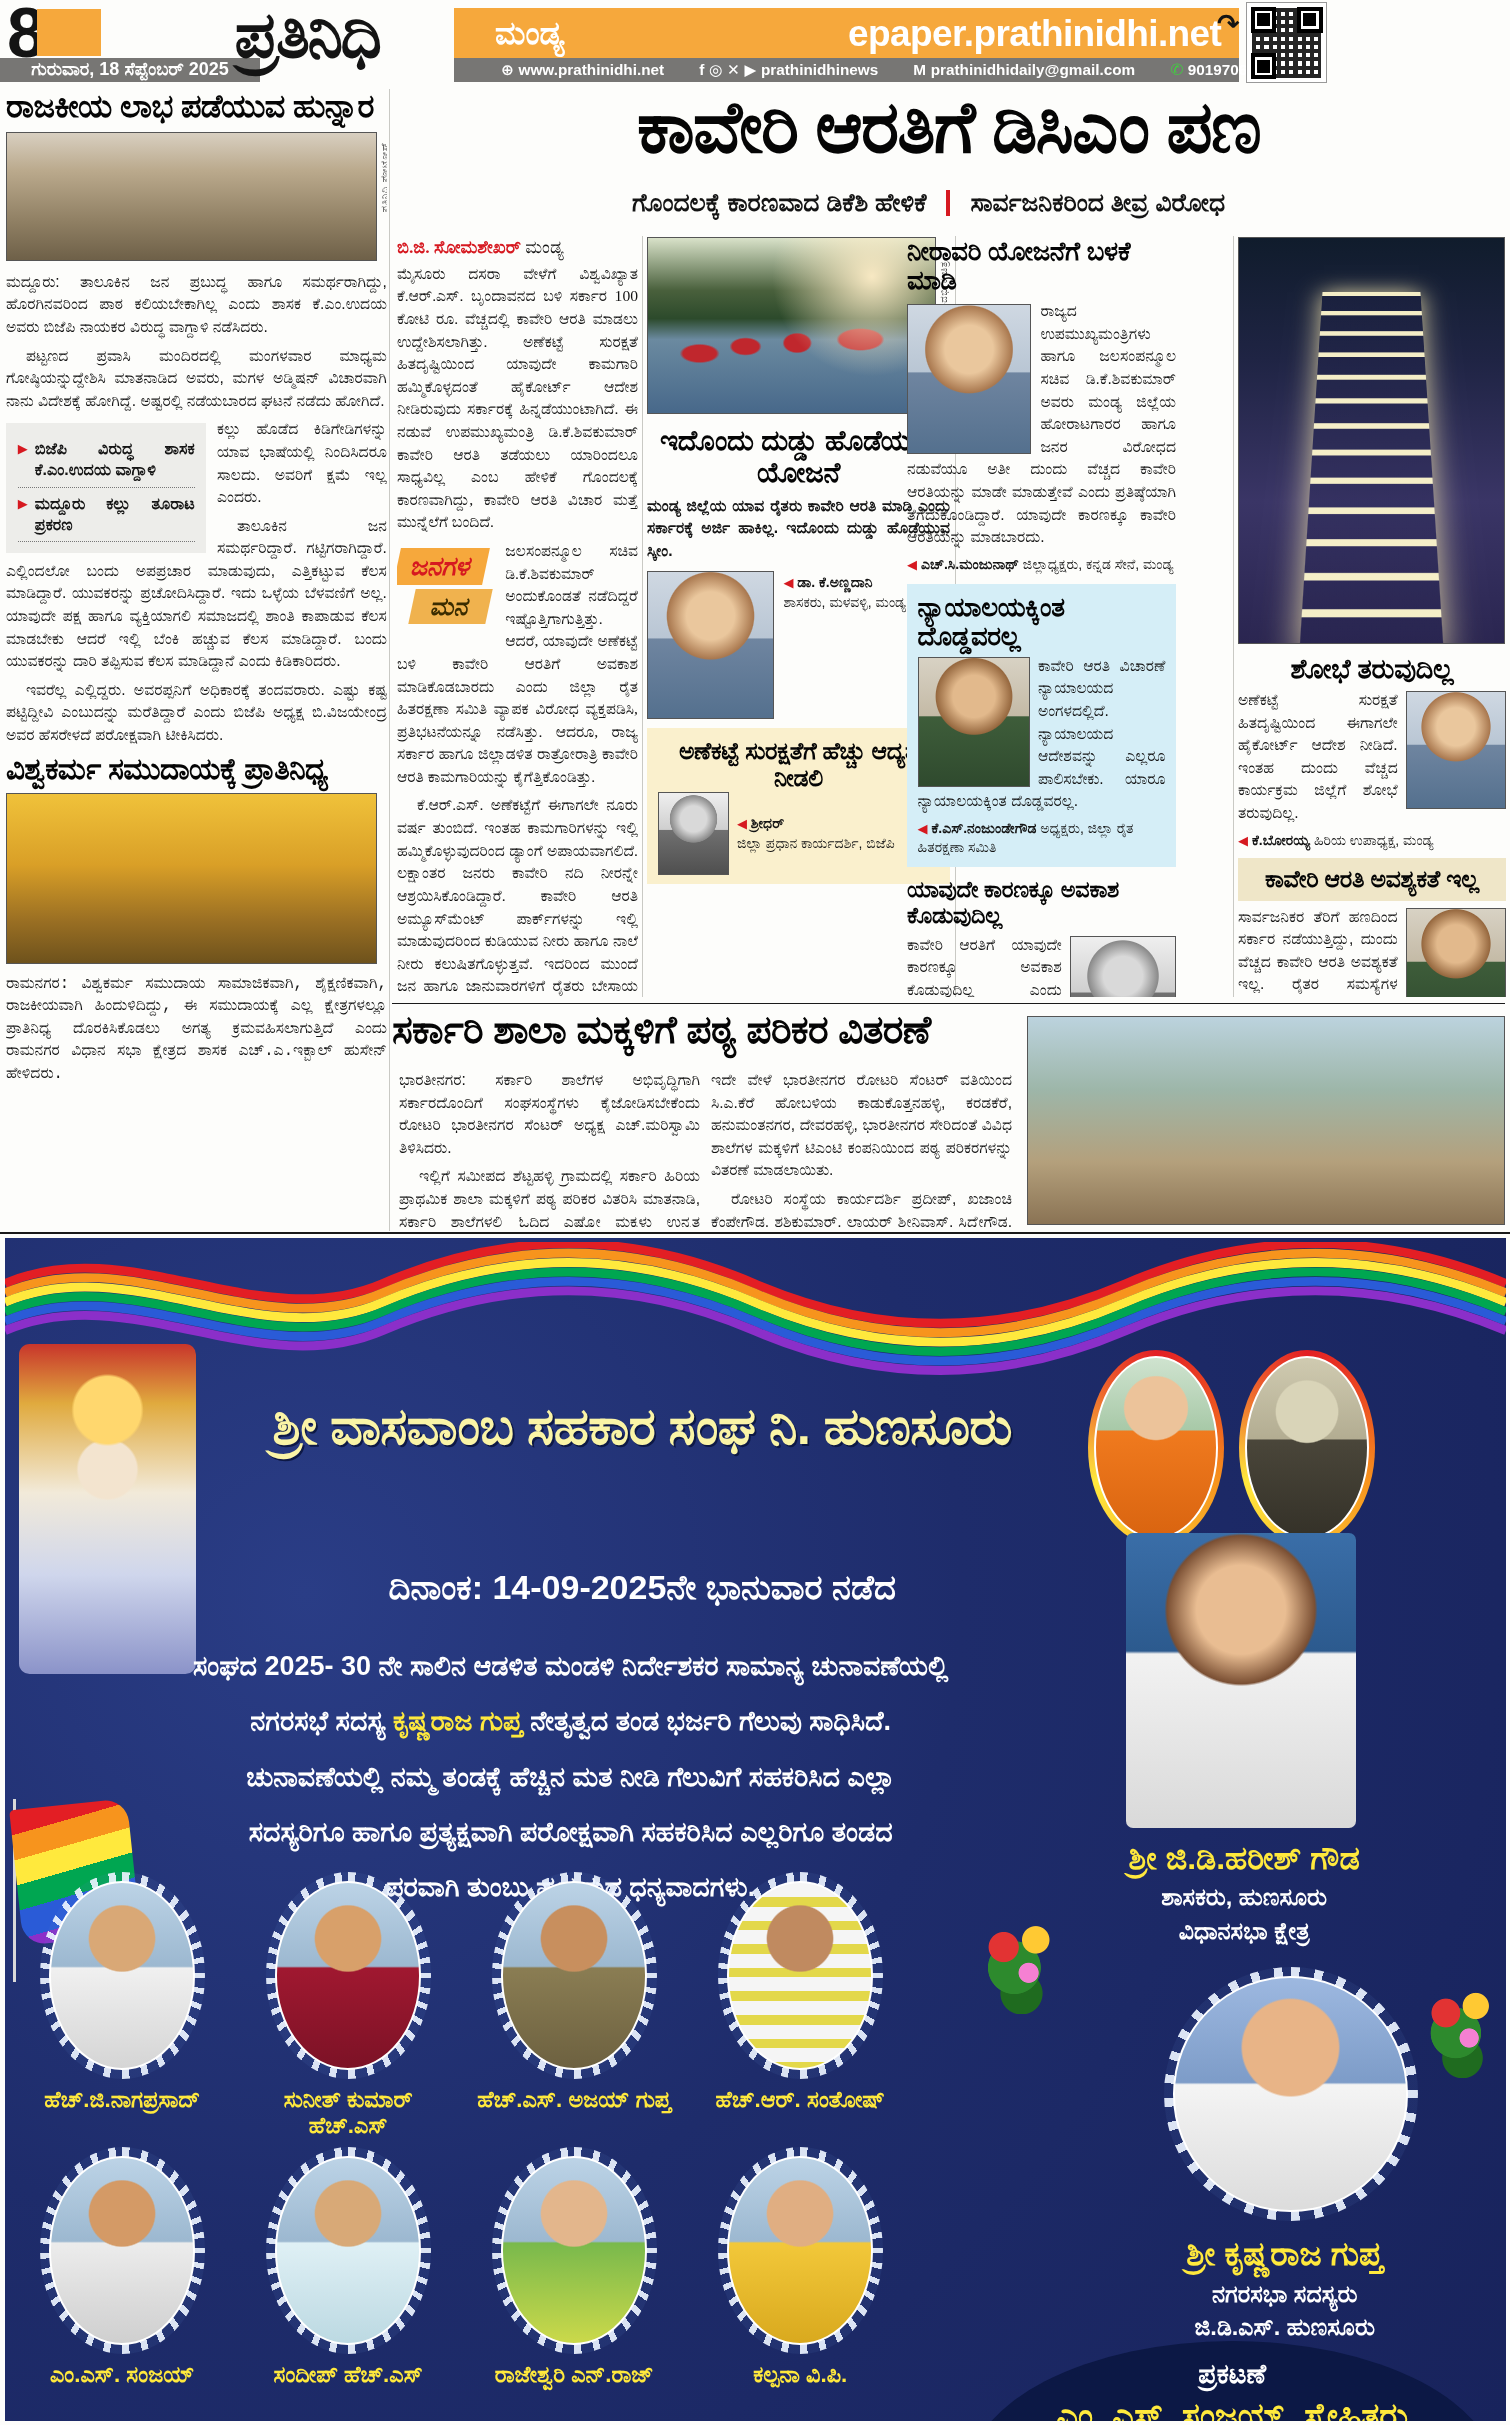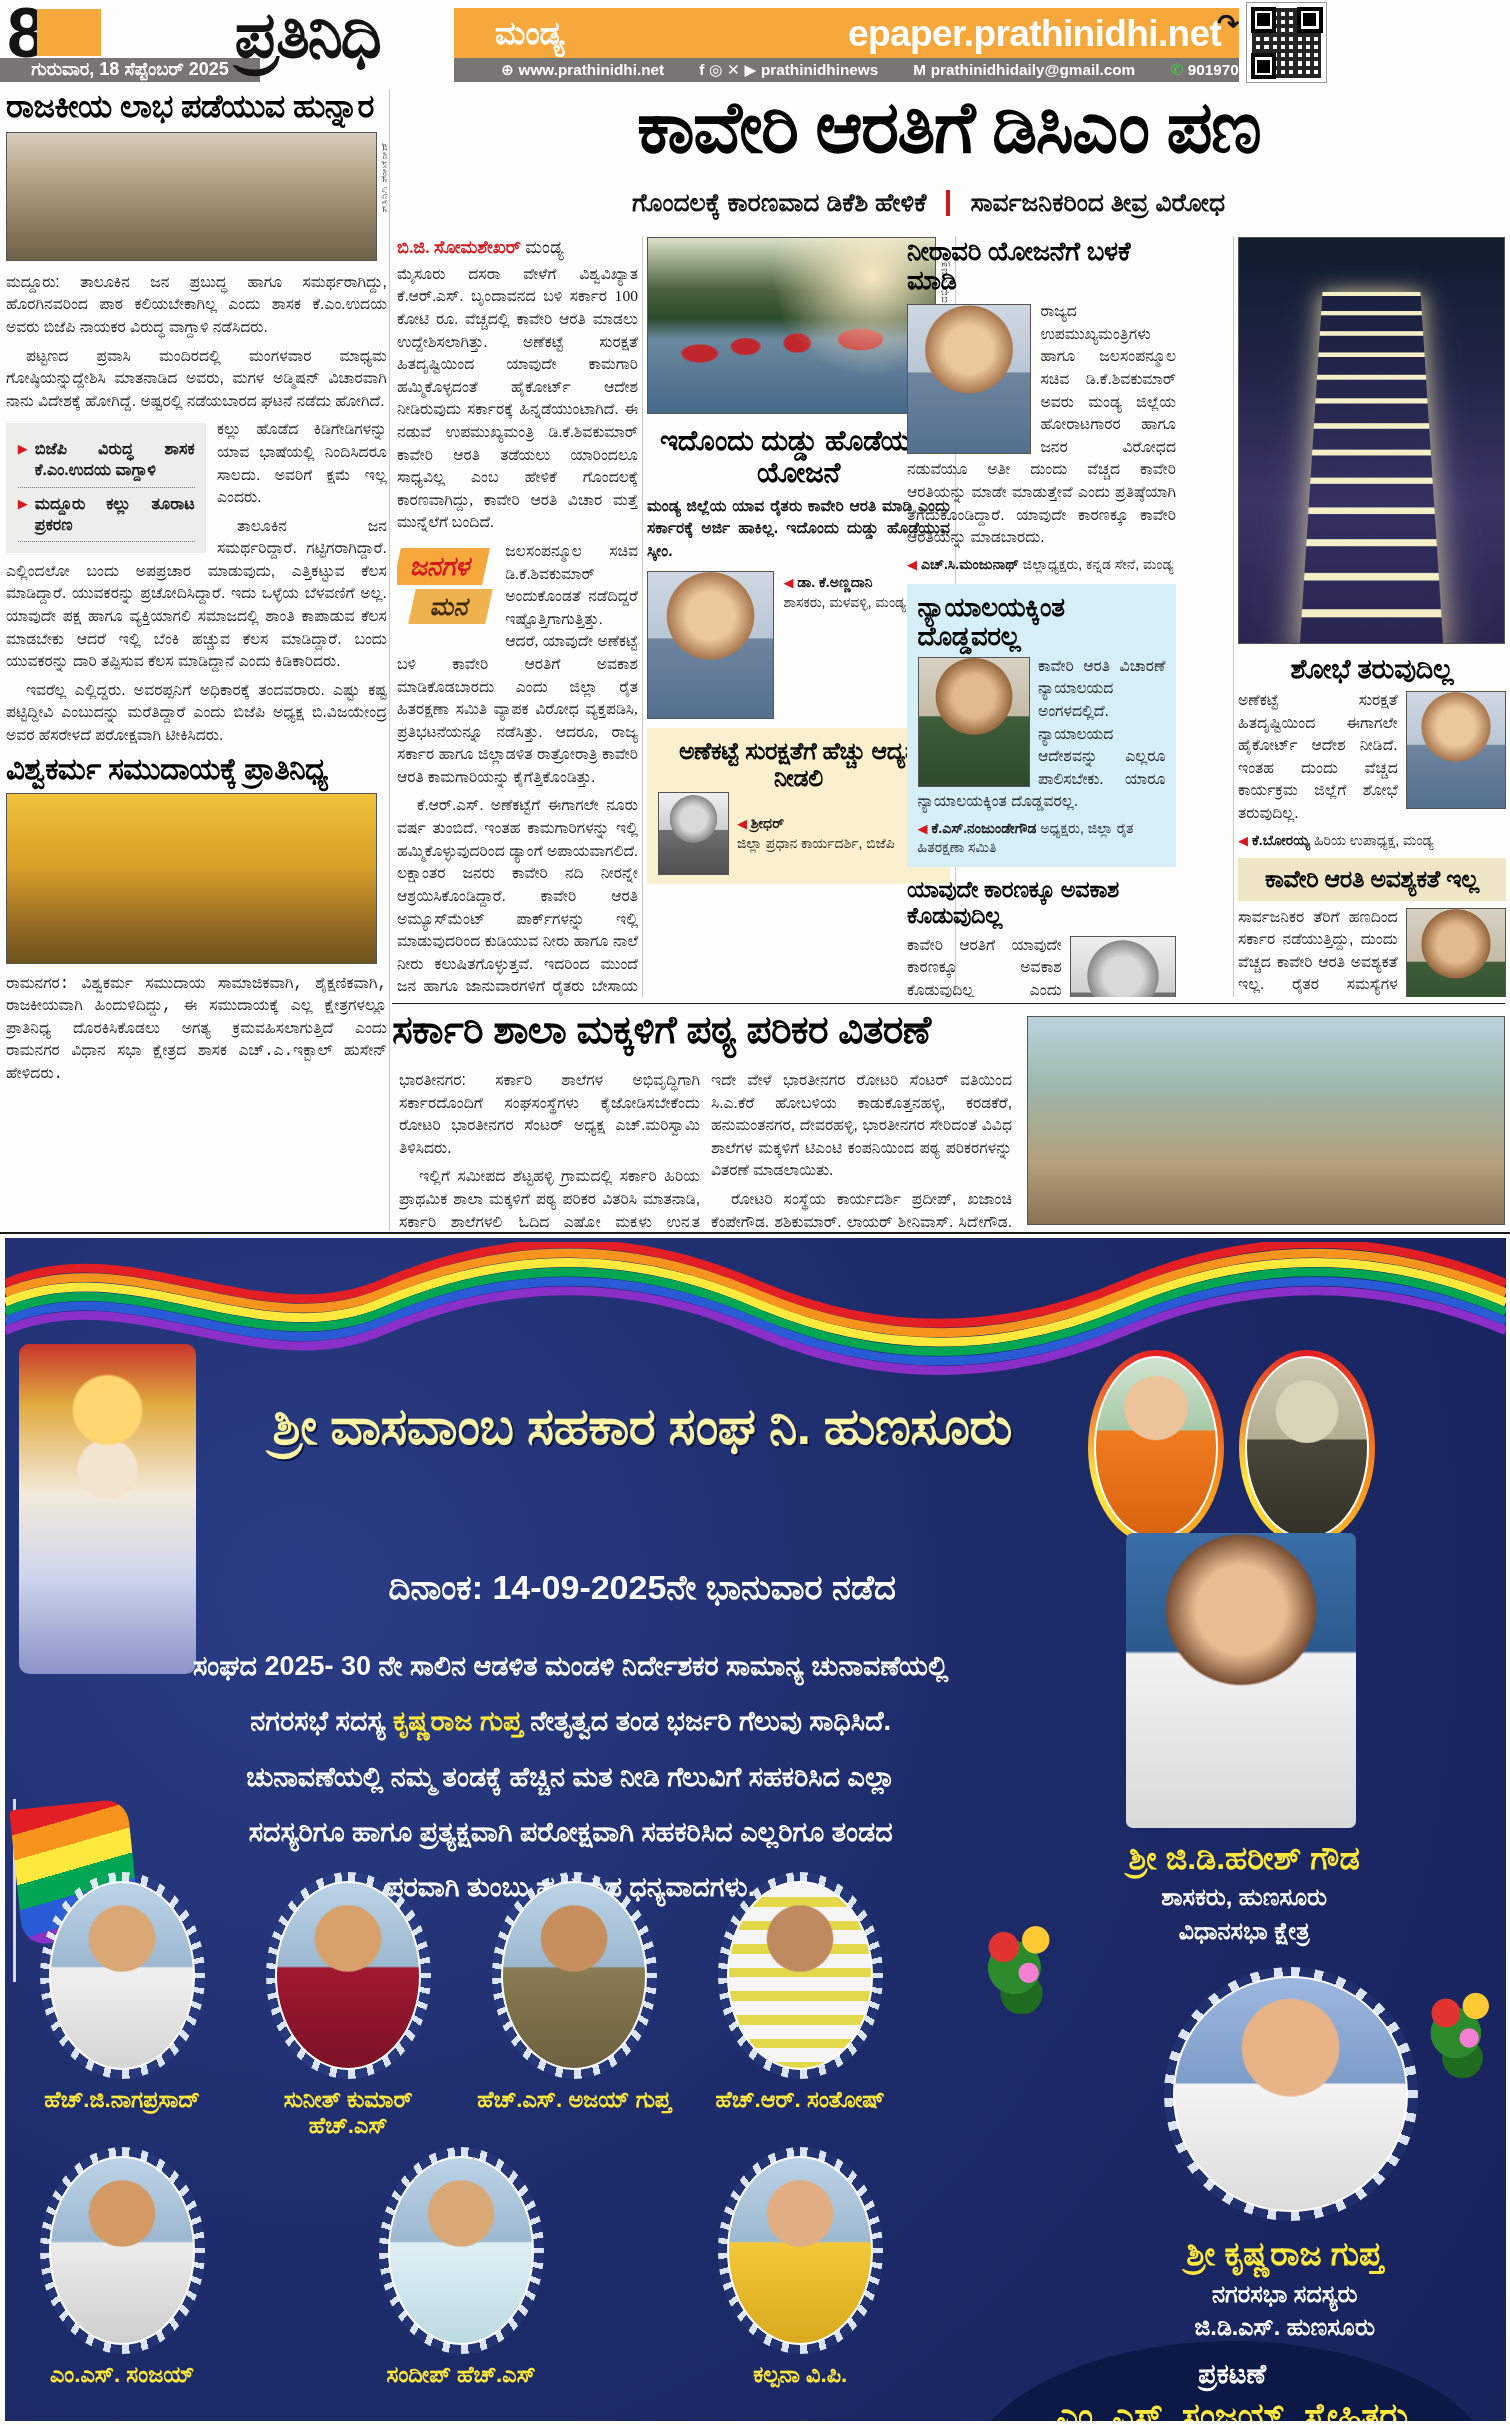--- a/index.html
+++ b/index.html
@@ -388,20 +388,26 @@
         <div class="mname hl-y">ಎಂ.ಎಸ್. ಸಂಜಯ್</div>
       </div>
       <div class="mem">
         <div class="burst" style="width:165px;height:207px;box-sizing:border-box;">
             <div class="oval" style="background:radial-gradient(circle at 50% 30%, #d8a977 0 22%, transparent 23%),linear-gradient(180deg,#bcd3e6 0%,#9cb8d0 45%,#dff0f5 46%,#bcd9e2 100%);"></div>
           </div>
         <div class="mname hl-y">ಸಂದೀಪ್ ಹೆಚ್.ಎಸ್</div>
       </div>
       <div class="mem">
         <div class="burst" style="width:165px;height:207px;box-sizing:border-box;">
+            <div class="oval" style="background:radial-gradient(circle at 50% 30%, #e3b68c 0 22%, transparent 23%),linear-gradient(180deg,#bcd3e6 0%,#9cb8d0 45%,#79b94c 46%,#cbd94a 100%);"></div>
+          </div>
+        <div class="mname hl-y">ರಾಜೇಶ್ವರಿ ಎನ್.ರಾಜ್</div>
+      </div>
+      <div class="mem">
+        <div class="burst" style="width:165px;height:207px;box-sizing:border-box;">
             <div class="oval" style="background:radial-gradient(circle at 50% 30%, #e0ae82 0 22%, transparent 23%),linear-gradient(180deg,#bcd3e6 0%,#9cb8d0 45%,#f2c83a 46%,#d9a91e 100%);"></div>
           </div>
         <div class="mname hl-y">ಕಲ್ಪನಾ ವಿ.ಪಿ.</div>
       </div>
     </div>
 
     <div class="abs" style="left:962px;top:1103px;width:531px;height:153px;background:#0c1845;border-radius:50% 50% 0 0 / 90% 90% 0 0;
                 display:flex;flex-direction:column;align-items:center;padding-top:17.7px;box-sizing:border-box;">
       <div class="ad-w" style="font-size:27px;">ಪ್ರಕಟಣೆ</div>
       <div class="hl-y" style="font-size:34px;margin-top:5.9px;">ಎಂ. ಎಸ್. ಸಂಜಯ್, ಸ್ನೇಹಿತರು</div>

